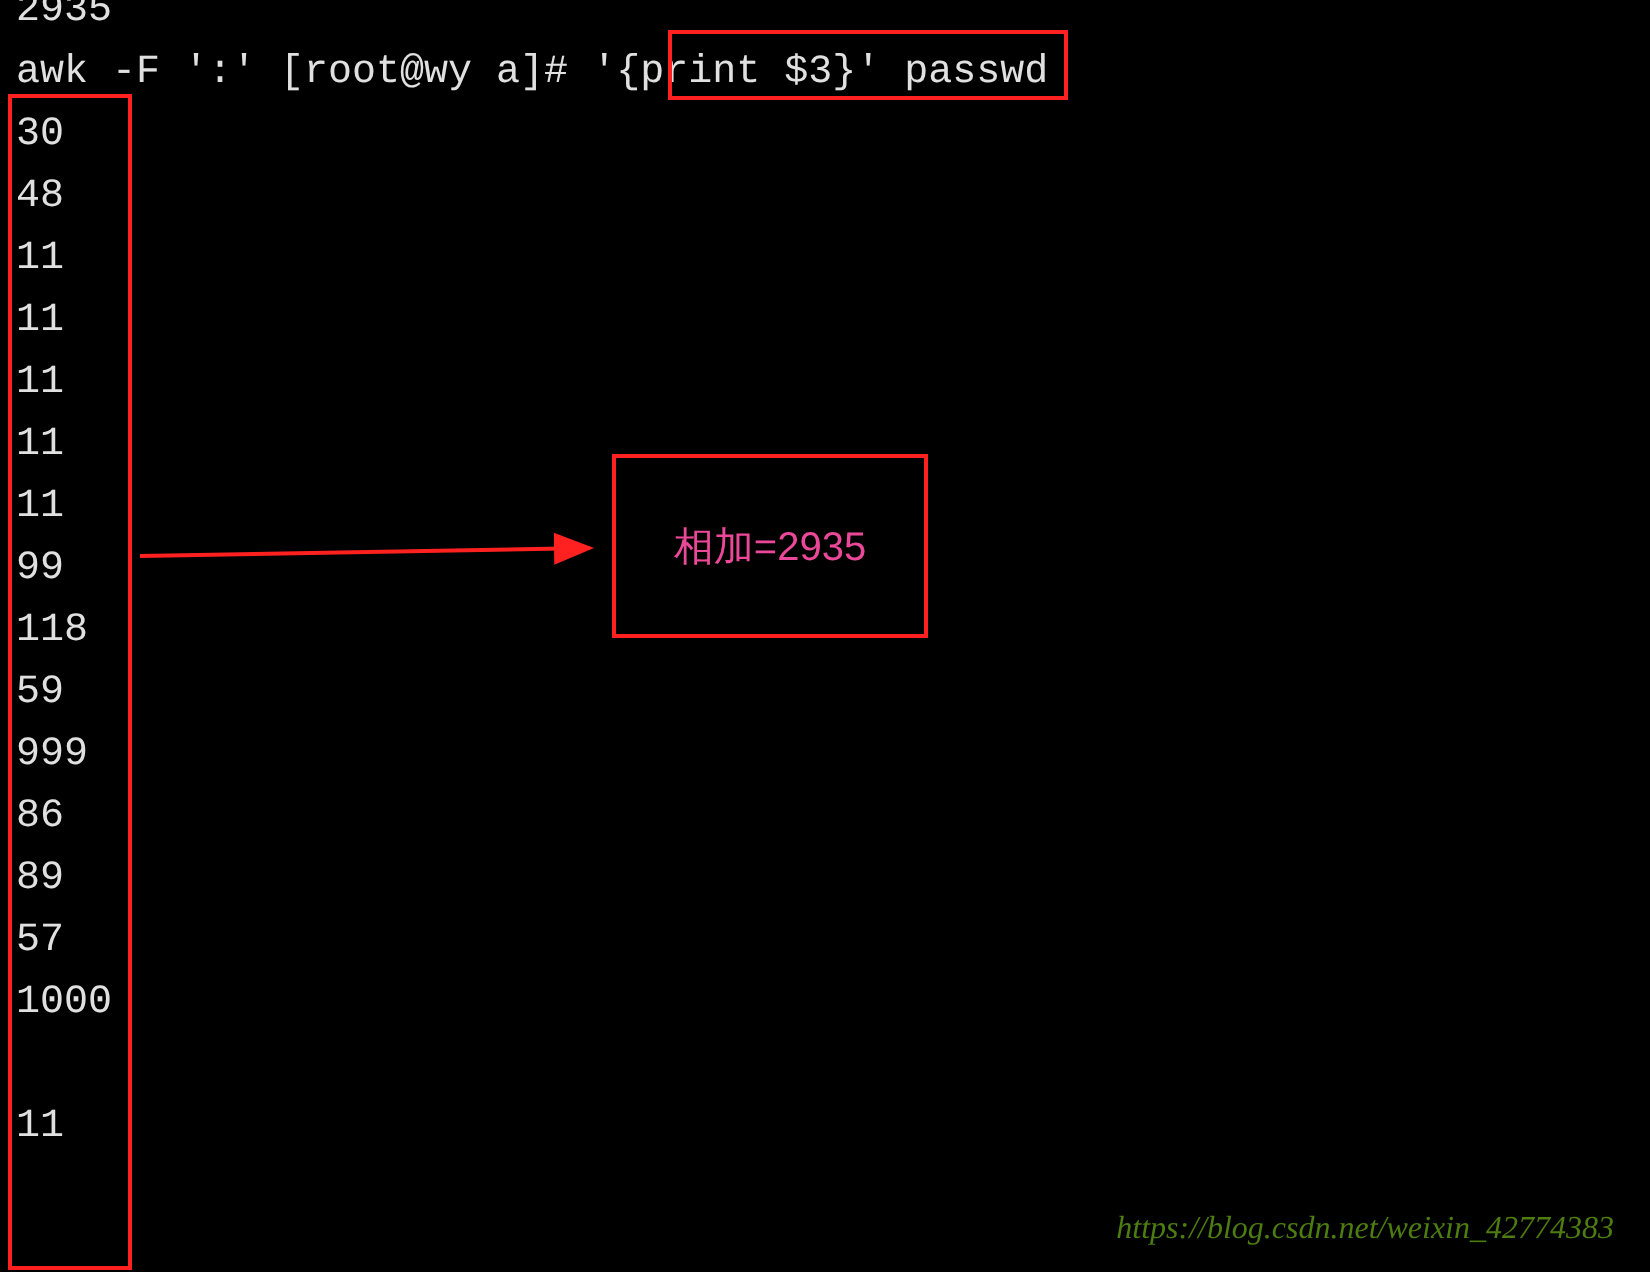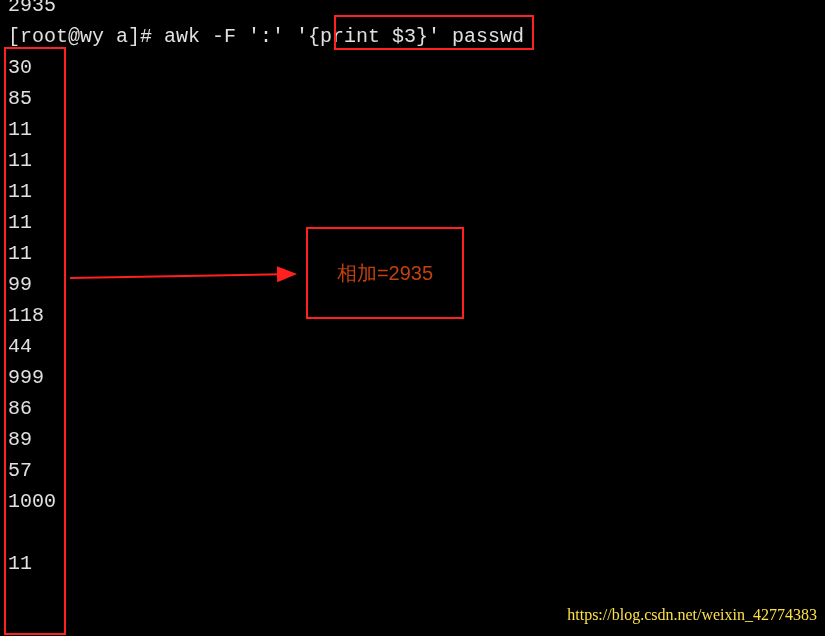--- a/index.html
+++ b/index.html
@@ -49,63 +49,64 @@
       border: 2px solid #ff2020;
       top: 227px;
       left: 306px;
       width: 158px;
       height: 92px;
       display: flex;
       align-items: center;
       justify-content: center;
     }
     .annotation-text {
-      color: #c2410c;
+      color: #ec4899;
       font-size: 20px;
       font-family: 'SimSun', 'Microsoft YaHei', sans-serif;
     }
     .arrow-svg {
       position: absolute;
       top: 260px;
       left: 70px;
       width: 240px;
       height: 30px;
     }
     .watermark {
       position: absolute;
       bottom: 12px;
-      right: 8px;
-      color: #fde047;
+      right: 18px;
+      color: #4d7c0f;
       font-size: 16px;
+      font-style: italic;
       font-family: 'Times New Roman', serif;
     }
     .top-cut {
       color: #e0e0e0;
       margin-top: -10px;
     }
   </style>
 </head>
 <body>
 
 <div class="terminal">
   <div class="line top-cut">2935</div>
   <div class="line prompt-line">
-    <span>[root@wy a]# </span><span>awk -F ':' </span><span>'{print $3}'</span><span> passwd</span>
+    <span>awk -F ':' </span><span>[root@wy a]# </span><span>'{print $3}'</span><span> passwd</span>
   </div>
   <div id="output-container">
       <div class="line">30</div>
-      <div class="line">85</div>
+      <div class="line">48</div>
       <div class="line">11</div>
       <div class="line">11</div>
       <div class="line">11</div>
       <div class="line">11</div>
       <div class="line">11</div>
       <div class="line">99</div>
       <div class="line">118</div>
-      <div class="line">44</div>
+      <div class="line">59</div>
       <div class="line">999</div>
       <div class="line">86</div>
       <div class="line">89</div>
       <div class="line">57</div>
       <div class="line">1000</div>
       <div class="line">&nbsp;</div>
       <div class="line">11</div>
     </div>
 </div>
 

